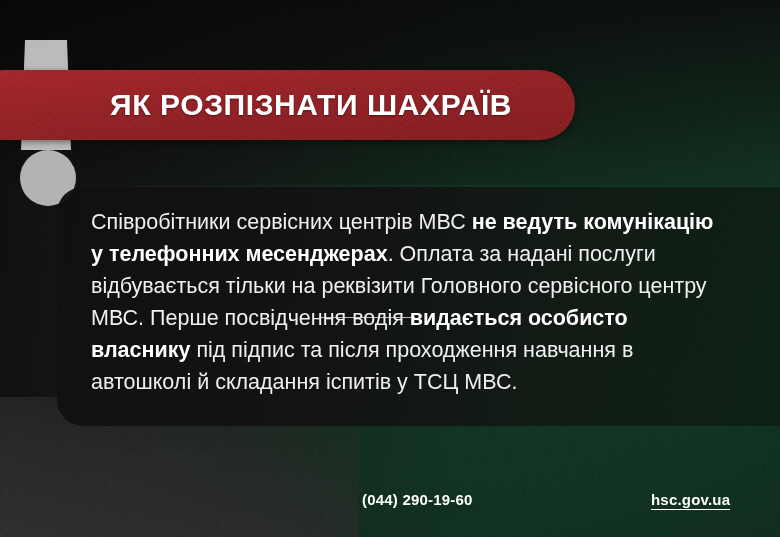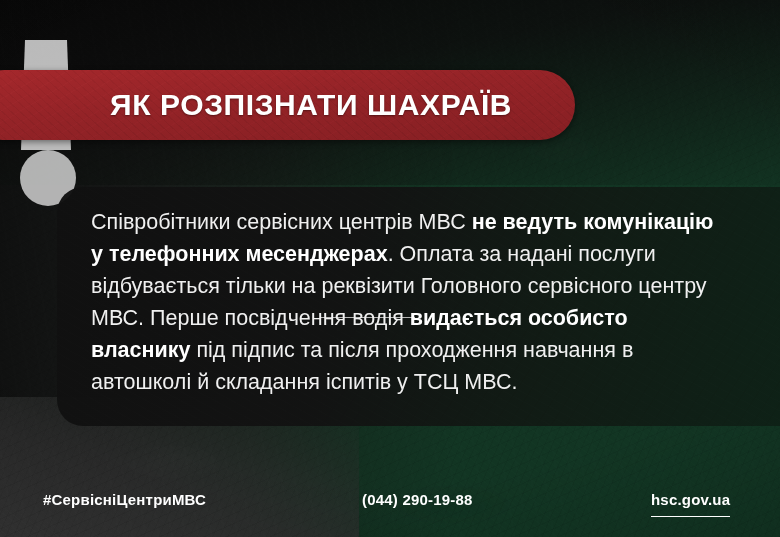--- a/index.html
+++ b/index.html
@@ -206,21 +206,21 @@
     font-size: 15px;
     font-weight: bold;
     letter-spacing: 0.2px;
     white-space: nowrap;
   }
   .footer-hashtag { left: 43px; }
   .footer-phone   { left: 362px; }
   .footer-site    { left: 651px; }
   .footer-site span {
     border-bottom: 1.5px solid #ffffff;
-    padding-bottom: 8px;
+    padding-bottom: 1px;
   }
 </style>
 </head>
 <body>
 
 <div id="poster">
 
   <div class="bg-base"></div>
   <div class="bg-dark-left"></div>
   <div class="bg-dark-top"></div>
@@ -235,19 +235,18 @@
   <div class="title-banner">
     <div class="banner-texture"></div>
   </div>
   <div class="title-text">ЯК РОЗПІЗНАТИ ШАХРАЇВ</div>
 
   <div class="body-panel">
     <div class="panel-texture"></div>
   </div>
   <div class="body-text" id="body-text"><span>Співробітники сервісних центрів МВС </span><b>не ведуть комунікацію у телефонних месенджерах</b><span>. Оплата за надані послуги відбувається тільки на </span><u>реквізити</u><span> Головного сервісного центру МВС. Перше посвідчення водія </span><b>видається особисто власнику</b><span> під підпис та після проходження навчання в автошколі й складання іспитів у ТСЦ МВС.</span></div>
 
-  <div class="footer-item footer-hashtag">#СервісніЦентриМВС</div>
-  <div class="footer-item footer-phone">(044) 290-19-88</div>
+  <div class="footer-item footer-phone">(044) 290-19-60</div>
   <div class="footer-item footer-site">
     <span>hsc.gov.ua</span>
   </div>
 
 </div>
 
 </body></html>

